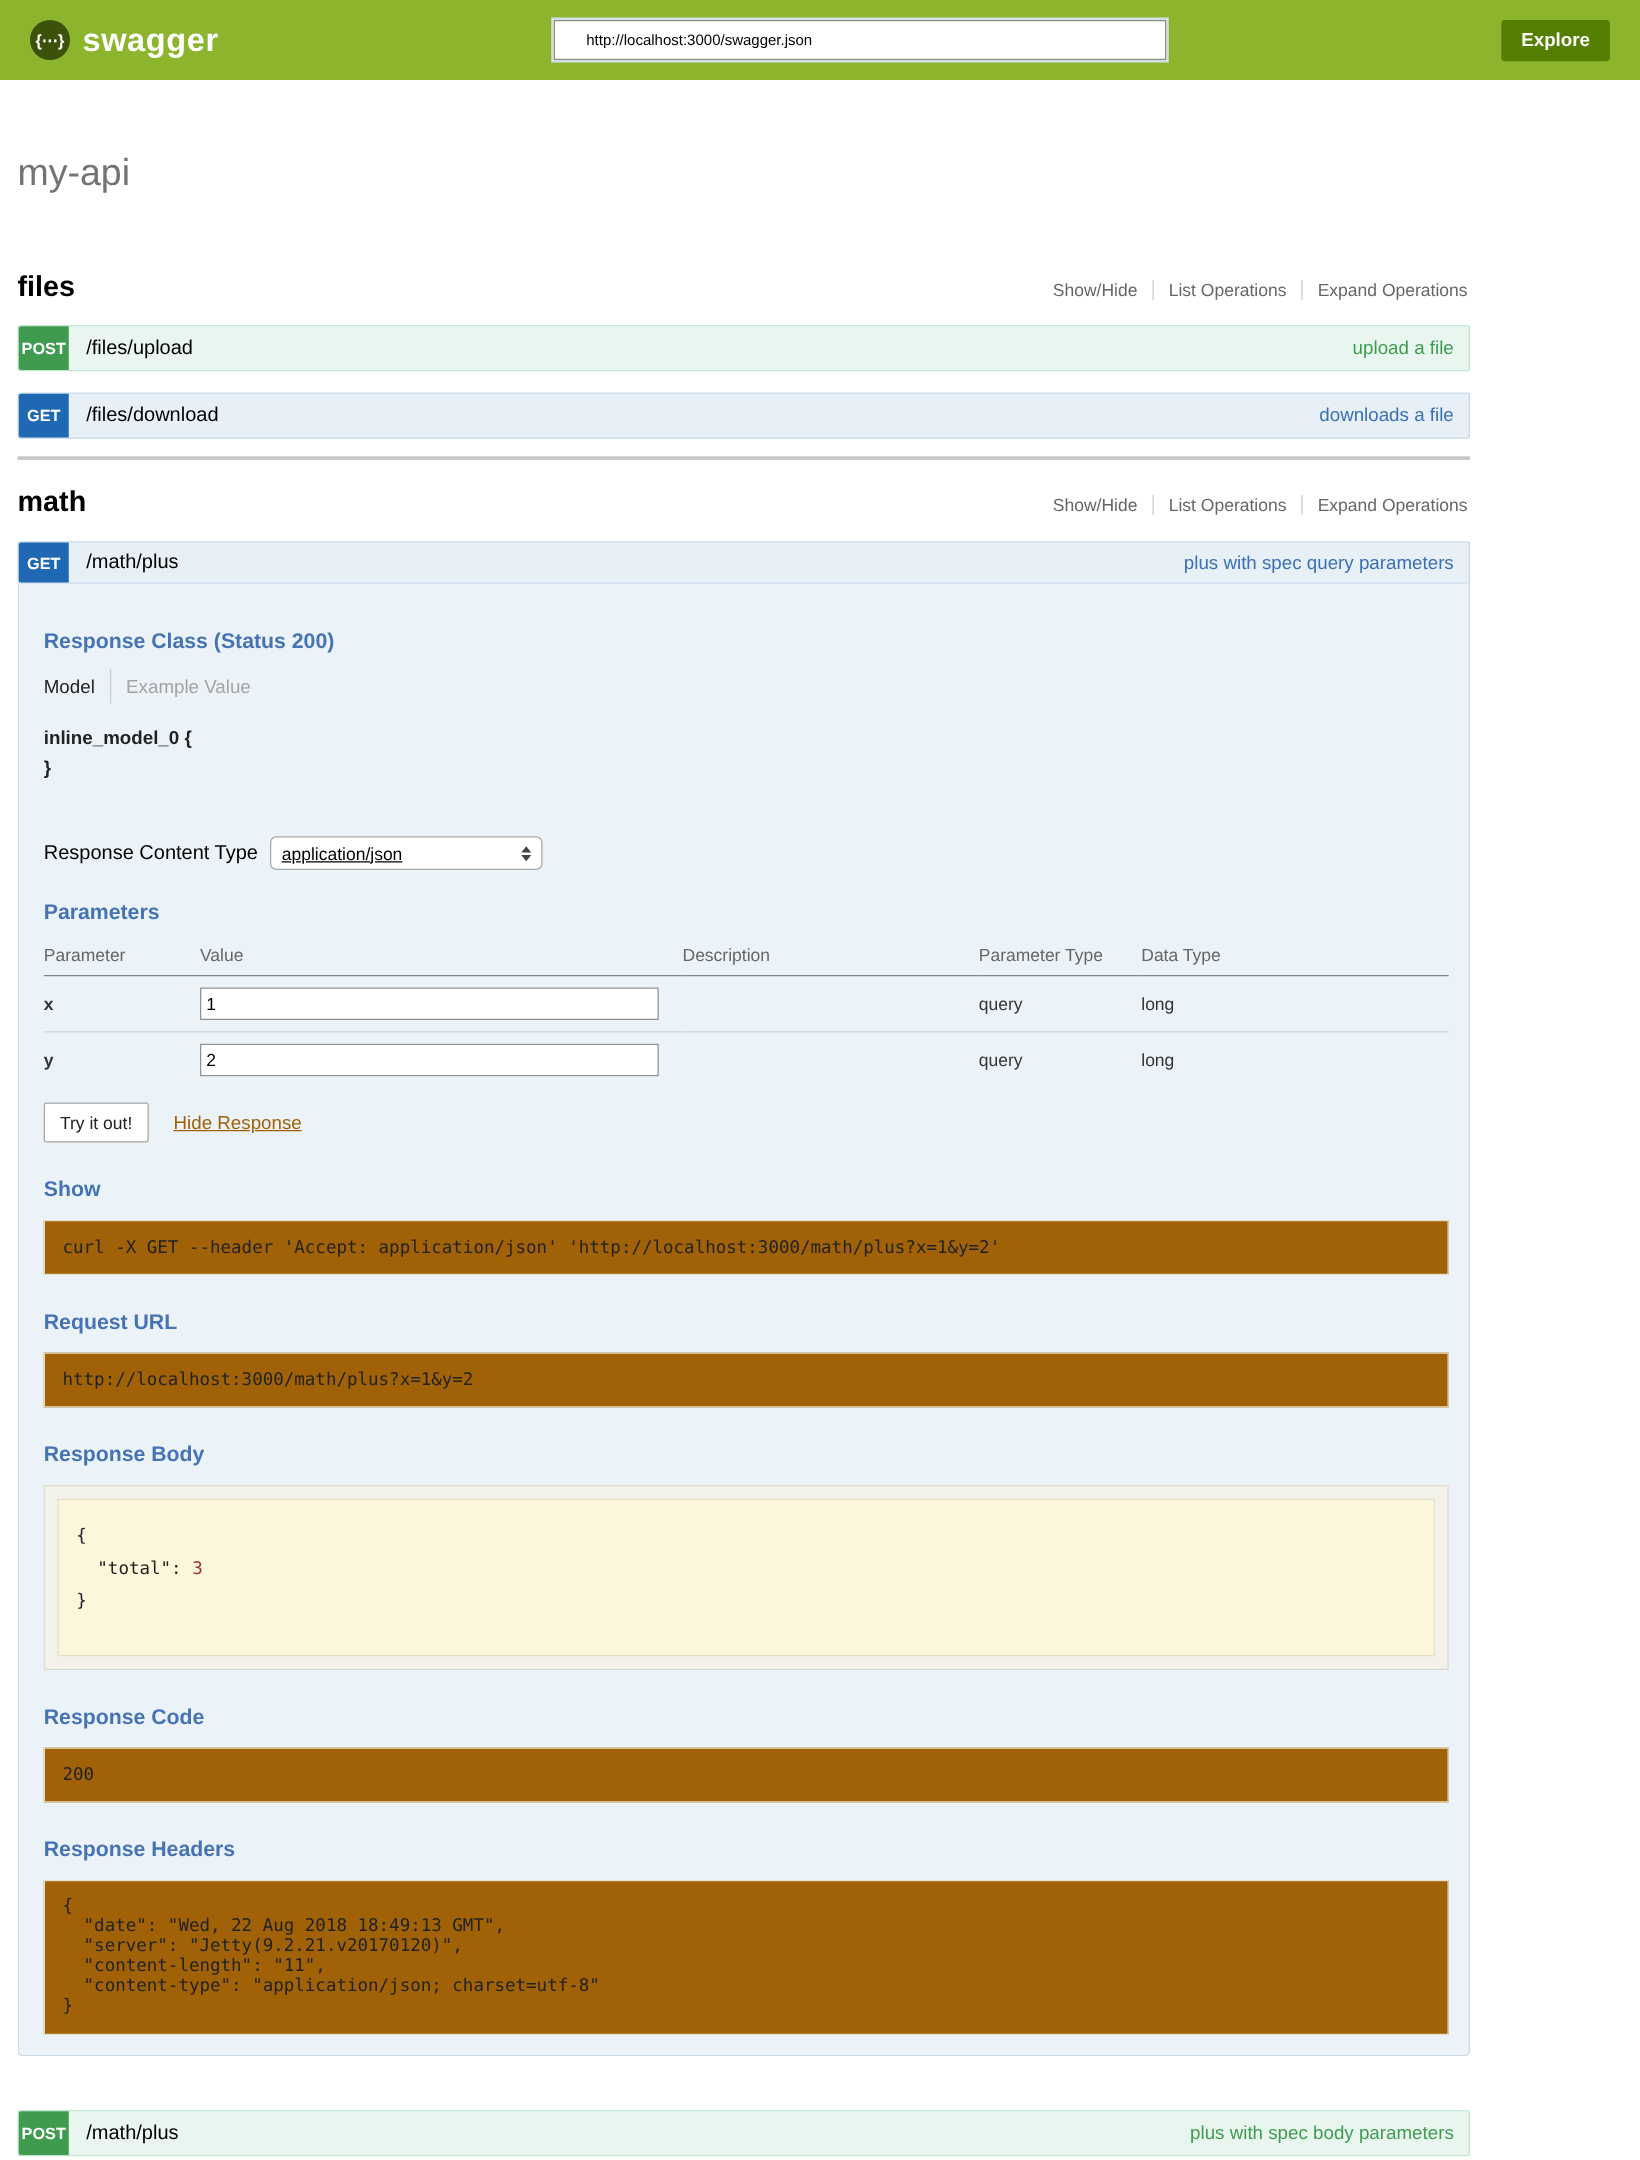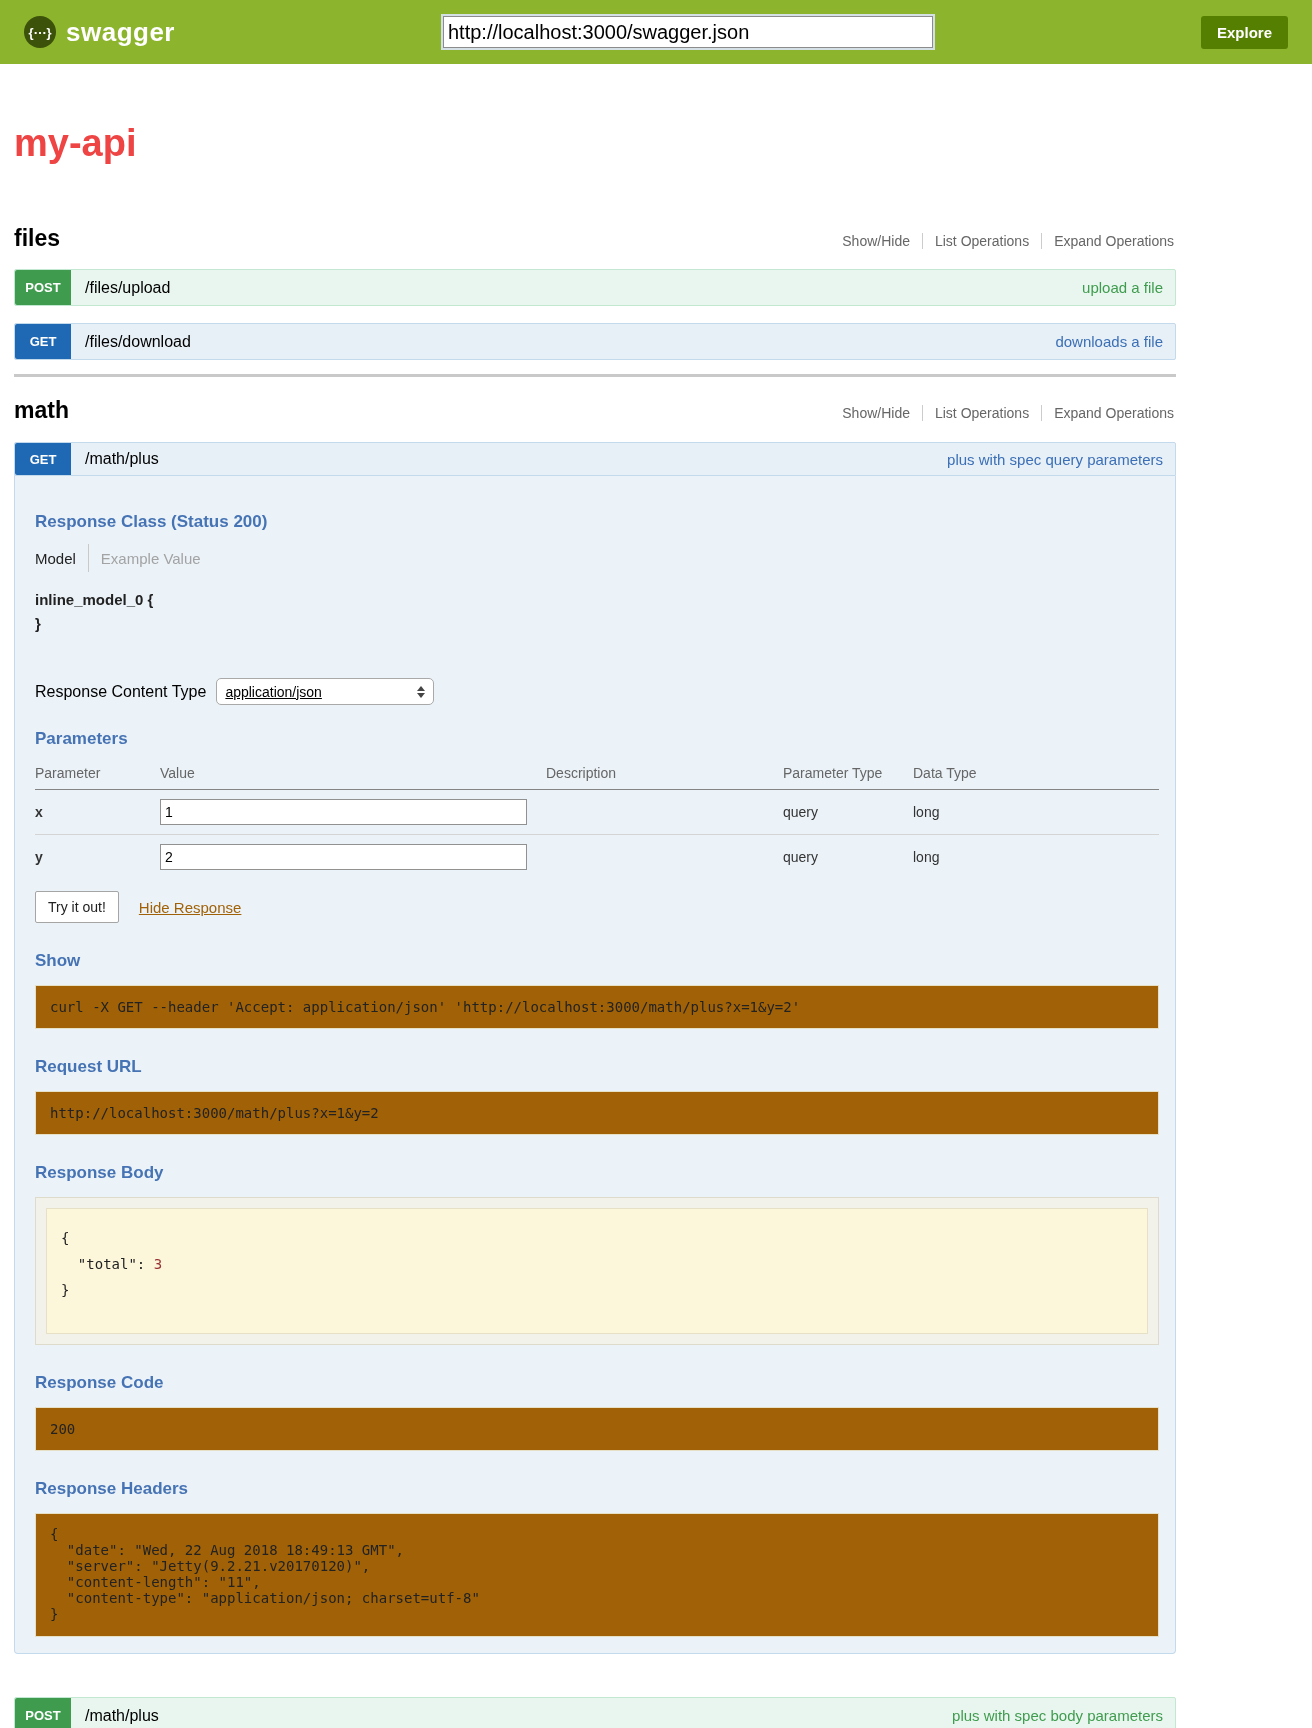--- a/index.html
+++ b/index.html
@@ -6,41 +6,41 @@
   html,body { margin:0; padding:0; background:#fff; }
   body { font-family:"Liberation Sans", sans-serif; color:#333; min-height:1728px; width:1312px; }
 
   
   .topbar { background:#8cb42d; height:64px; display:flex; align-items:center; padding:0 24px; }
   .logo-circle { width:32px; height:32px; border-radius:50%; background:#3c520a; color:#fff;
                  display:flex; align-items:center; justify-content:center; font-size:13px; font-weight:bold; }
   .brand { color:#fff; font-size:26px; font-weight:bold; margin-left:10px; letter-spacing:0.5px; }
   .url-wrap { margin:0 auto; }
   .url-input { width:490px; height:32px; border:1px solid #8c8c8c; outline:2px solid #d4dfe6; outline-offset:0;
-               padding:4px 4px; font-size:20px; font-family:"Liberation Sans",sans-serif; color:#000; }
+               padding:4px 25px; font-size:12px; font-family:"Liberation Sans",sans-serif; color:#000; }
   .explore-btn { background:#547f00; color:#fff; border:none; border-radius:3px; font-weight:bold;
                  font-size:15px; padding:8px 16px; cursor:pointer; font-family:"Liberation Sans",sans-serif; }
 
   
   .wrap { width:1162px; margin-left:14px; }
-  .api-title { font-size:38px; font-weight:bold; color:#ef4444; margin:58px 0 0 0; }
+  .api-title { font-size:30px; font-weight:normal; color:#737373; margin:58px 0 0 0; }
 
   .sec-head { display:flex; align-items:baseline; margin-top:60px; }
   .sec-head.tight { margin-top:20px;gap:16px; }
   .sec-title { font-size:23px; font-weight:bold; color:#000; margin:0; }
   .sec-links { margin-left:auto; font-size:14px; color:#666; display:flex; align-items:center; }
   .sec-links a { color:#666; text-decoration:none; padding:0 12px; cursor:pointer; }
   .sec-links a + a { border-left:1px solid #ccc; }
   .sec-links a:last-child { padding-right:2px; }
 
   .divider { height:3px; background:#c9c9c9; margin-top:14px; }
 
   
   .op { display:flex; align-items:center; height:37px; border-radius:2px; margin-top:17px; }
-  .op .badge { align-self:stretch; width:56px; display:flex; align-items:center; justify-content:center;
+  .op .badge { align-self:stretch; width:40px; display:flex; align-items:center; justify-content:center;
                color:#fff; font-weight:bold; font-size:13px; border-radius:2px 0 0 2px; }
   .op .path { margin-left:14px; font-size:16px; color:#000; text-decoration:none; cursor:pointer; }
   .op .summary { margin-left:auto; margin-right:12px; font-size:15px; text-decoration:none; cursor:pointer; }
   .op.post { background:#e9f6ef; border:1px solid #c3e8d1; }
   .op.post .badge { background:#3f9c4e; }
   .op.post .summary { color:#3f9c4e; }
   .op.get { background:#e7f0f7; border:1px solid #c3d9ec; }
   .op.get .badge { background:#1f69b4; }
   .op.get .summary { color:#3b6fb6; }
   .op.op-head { margin-top:18px; height:34px; border-radius:2px 2px 0 0; }

